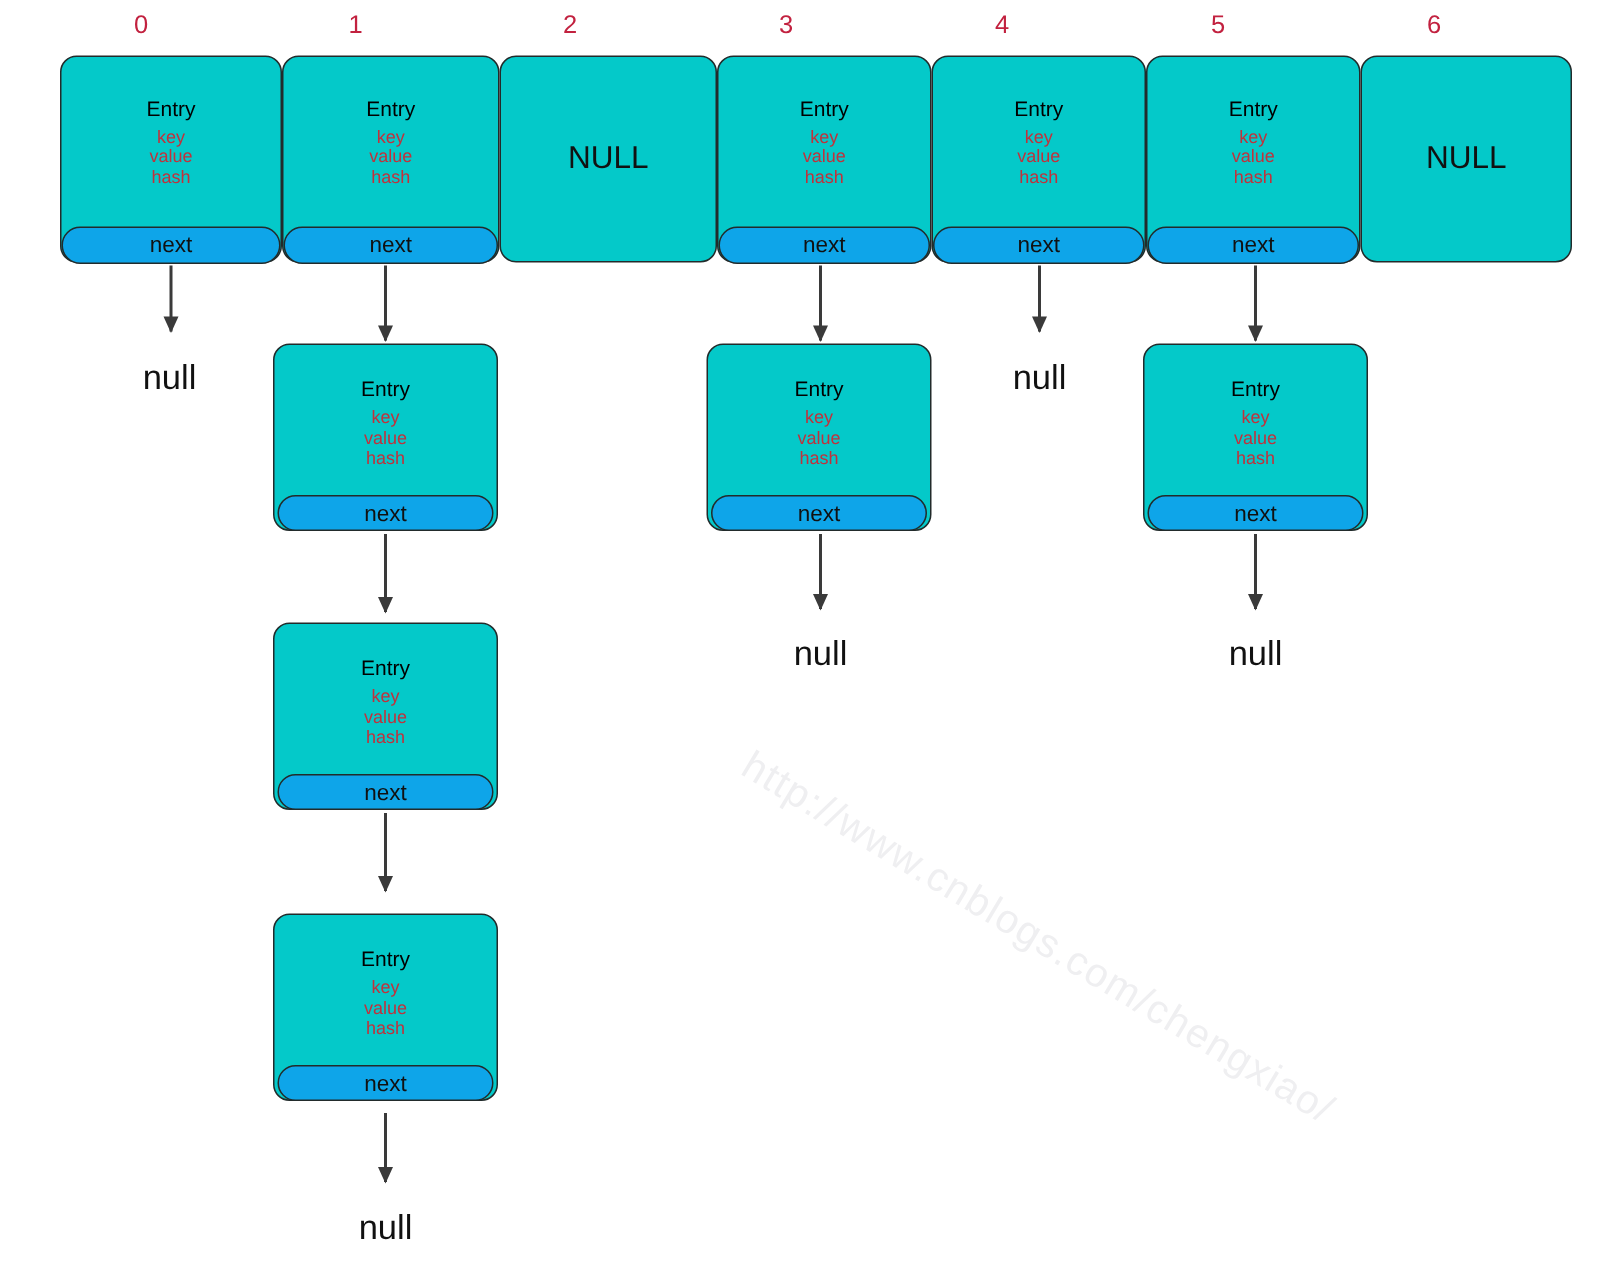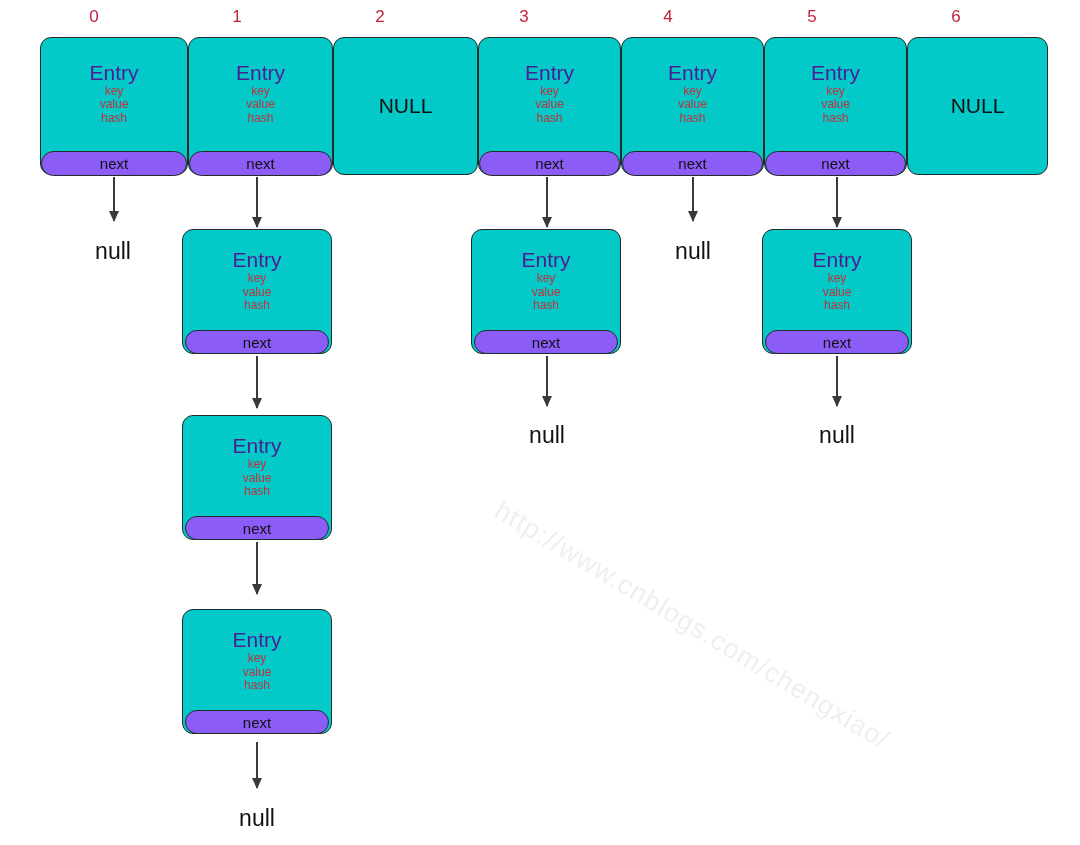--- a/index.html
+++ b/index.html
@@ -91,22 +91,22 @@
     right: 0;
     top: 0;
     bottom: 22px;
     display: flex;
     flex-direction: column;
     align-items: center;
     justify-content: center;
   }
 
   .entry-title {
-    font-size: 21px;
-    color: #4c1d95;
+    font-size: 14px;
+    color: #000000;
     line-height: 23px;
     margin-bottom: 1px;
   }
   .entry-field {
     font-size: 12px;
     color: #c0323c;
     line-height: 13.5px;
   }
   .null-text {
     font-size: 21px;
@@ -114,21 +114,21 @@
   }
 
   
   .nextbar {
     position: absolute;
     left: 0px;
     right: 0px;
     bottom: -2px;
     height: 25px;
     box-sizing: border-box;
-    background: #8b5cf6;
+    background: #0ea5e9;
     border: 1.6px solid #222b2b;
     border-radius: 13px;
     display: flex;
     align-items: center;
     justify-content: center;
     font-size: 15px;
     color: #111111;
   }
   .node .nextbar {
     left: 2px;

